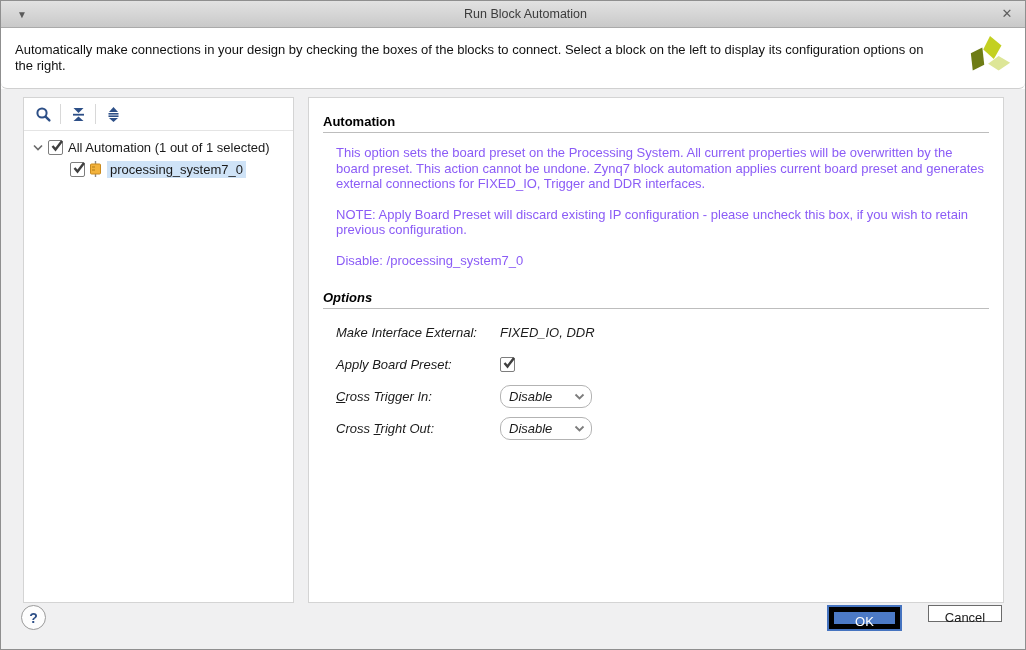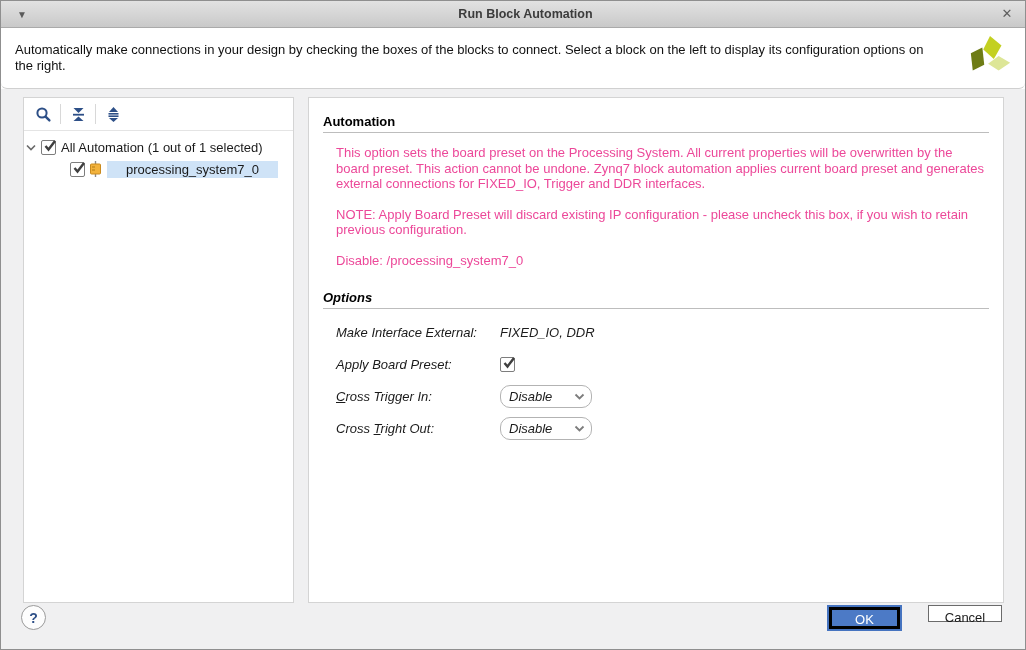--- a/index.html
+++ b/index.html
@@ -6,21 +6,21 @@
   html,body { width:1026px; height:650px; }
   body { font-family:"Liberation Sans","DejaVu Sans",sans-serif; font-size:13px; color:#1a1a1a; }
 
   .dialog { width:1026px; height:650px; border:1px solid #8f8f8f; background:#fff; position:relative; overflow:hidden; }
 
   
   .titlebar { height:27px; background:linear-gradient(#e2e2e2,#c9c9c9); border-bottom:1px solid #aaa;
               display:flex; align-items:center; position:relative; }
   .titlebar .menu-btn { position:absolute; left:14px; top:7px; width:14px; height:14px; color:#5a5a5a;
               font-size:10px; line-height:14px; text-align:center; cursor:default; }
-  .titlebar .title { flex:1; text-align:center; font-weight:bold; font-size:12.5px; color:#3c3c3c;margin-left:25px; }
+  .titlebar .title { flex:1; text-align:center; font-weight:normal; font-size:12.5px; color:#3c3c3c;margin-left:25px; }
   .titlebar .close-btn { position:absolute; right:10px; top:5px; width:16px; height:16px; color:#5f5f5f;
               font-size:13px; line-height:16px; text-align:center; cursor:default; }
 
   
   .header { height:61px; background:#fff; border-bottom:1px solid #d0d0d0; display:flex; align-items:center; padding:0 12px 0 14px;border-radius:6px; }
   .header .instructions { width:930px; line-height:16px; color:#111; }
   .header .logo { margin-left:auto; width:46px; height:46px; }
 
   
   .body { position:relative; height:561px; background:#f0f0f1; }
@@ -29,52 +29,52 @@
   .right-panel { left:307px; width:696px; overflow:hidden; }
 
   
   .lp-toolbar { height:33px; display:flex; align-items:center; padding-left:9px; border-bottom:1px solid #e4e4e4; }
   .tool-icon { width:20px; height:20px; display:flex; align-items:center; justify-content:center; }
   .tb-sep { width:1px; height:20px; background:#d8d8d8; margin:0 7px; }
 
   
   .tree { padding-top:5px; }
   .tree-row { height:22px; display:flex; align-items:center; }
-  .tree-row.root { }
+  .tree-row.root { padding-left:7px; }
   .tree-row.child { padding-left:46px; }
   .twisty { width:14px; height:14px; margin-right:3px; display:flex; align-items:center; justify-content:center; }
   .checkbox { width:15px; height:15px; border:1.5px solid #7d7d7d; border-radius:2px; background:#fff; position:relative; flex:none; }
   .checkbox svg { position:absolute; left:1px; top:-2px; display:none; }
   .checkbox.checked svg { display:block; }
   .tree-label { margin-left:5px; white-space:nowrap; }
-  .tree-label.selected { background:var(--selection,#cfe3f7); padding:1px 19px; }
+  .tree-label.selected { background:var(--selection,#cfe3f7); padding:1px 3px; }
   .ip-icon { margin-left:4px; width:13px; height:16px; flex:none; }
 
   
   .section { padding:16px 14px 0 14px; }
   .section h2 { font-size:13px; font-weight:bold; color:#000; margin-bottom:3px; }
   .section .rule { border:none; border-top:1px solid #bdbdbd; margin:0 0 12px 0; }
-  .desc-text p { margin:0 0 15px 13px; line-height:15.5px; max-width:665px; color:#ec4899; }
+  .desc-text p { margin:0 0 15px 13px; line-height:15.5px; max-width:665px; color:#8b5cf6; }
 
   .opt-row { display:flex; align-items:center; margin:0 0 9px 13px; min-height:23px; }
   .opt-label { width:164px; flex:none; }
   .opt-value { color:#1c1c1c; }
   .mnemonic { text-decoration:underline; }
 
   .dropdown { width:92px; height:23px; border:1px solid #b3b3b3; background:#fff; display:flex; align-items:center;
               padding:0 6px 0 8px; border-radius:10px; }
   .dropdown .dd-value { flex:1; }
   .dropdown .chev { flex:none; display:flex; }
 
   
   .help-btn { position:absolute; left:20px; top:516px; width:25px; height:25px; border:1px solid #9a9a9a; border-radius:50%;
               background:#fdfdfd; color:#2d4f87; font-weight:bold; font-size:14px; display:flex; align-items:center; justify-content:center; }
   .btn { position:absolute; top:516px; height:17px; width:74px; text-align:center; font-size:13px; line-height:23px; }
   .btn-ok { left:828px; top:518px; height:22px; width:71px; background:var(--accent,#4c7ac6); color:#fff;
-            border:3px solid #000000; box-shadow:0 0 0 2px var(--accent-border,#4674c0); line-height:20px; }
+            border:5px solid #000000; box-shadow:0 0 0 2px var(--accent-border,#4674c0); line-height:20px; }
   .btn-cancel { left:927px; background:#fff; border:1px solid #6b6b6b; color:#1a1a1a; }
 </style>
 </head>
 <body>
 
 <div class="dialog">
 
   <div class="titlebar">
     <div class="menu-btn">▼</div>
     <div class="title">Run Block Automation</div>

